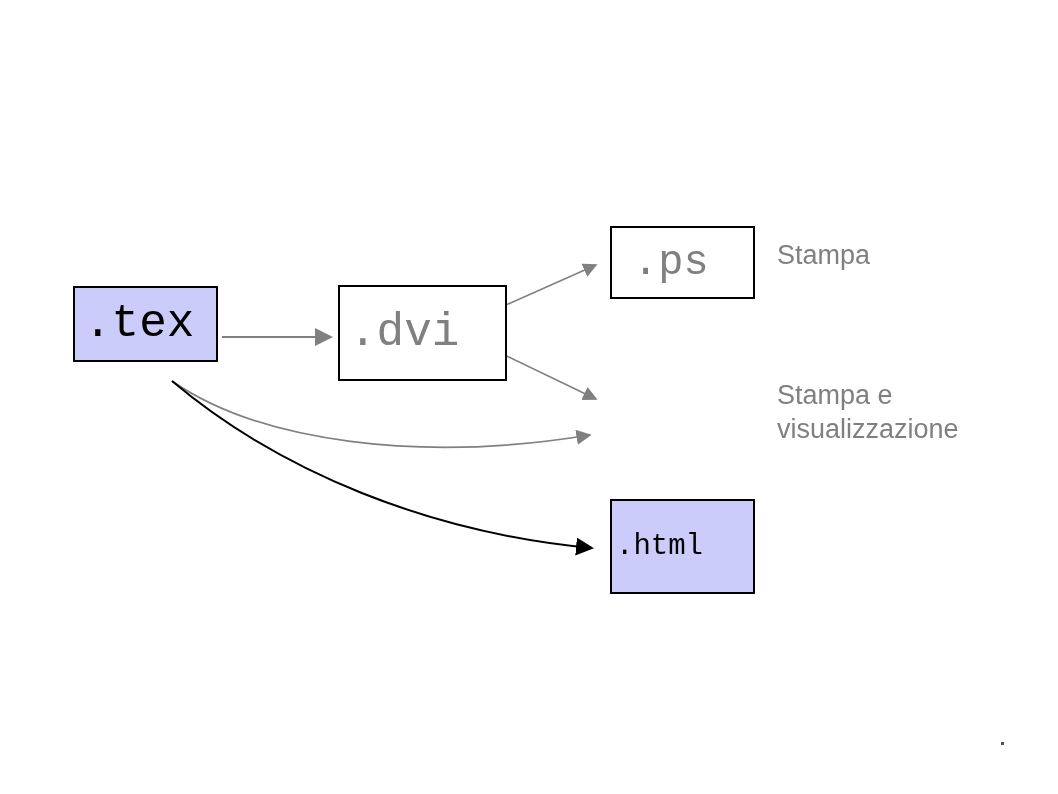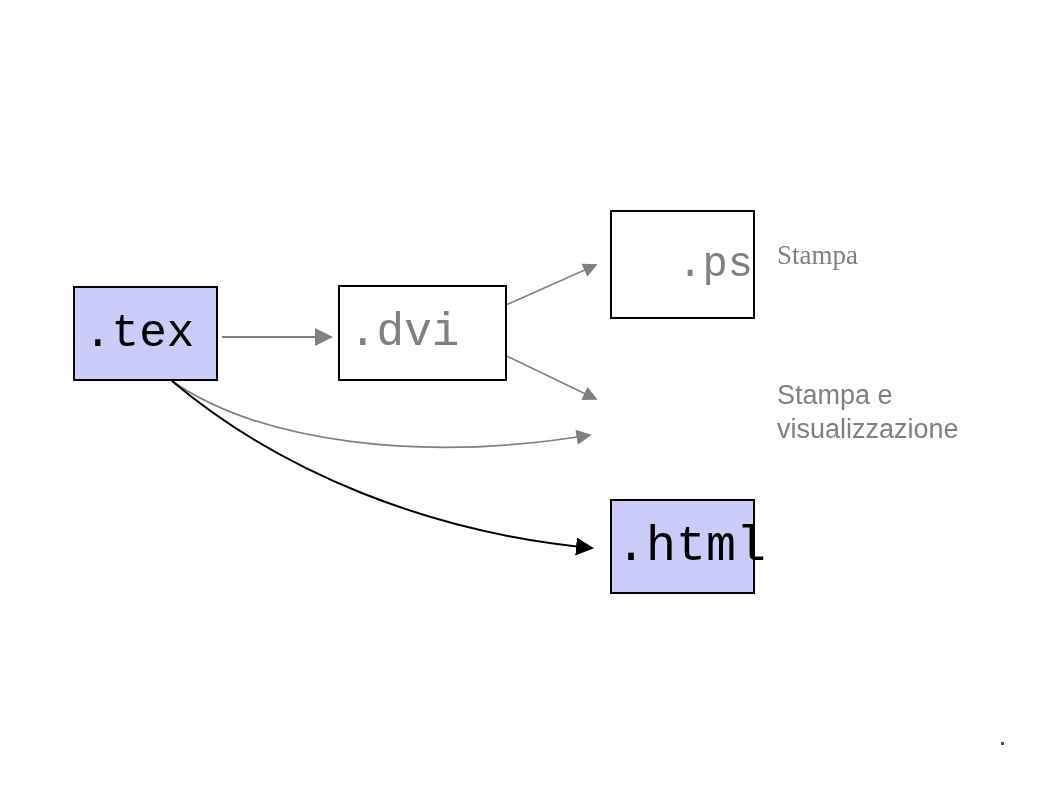--- a/index.html
+++ b/index.html
@@ -48,67 +48,66 @@
   }
   .node.dark-text .node-label {
     color: #000000;
   }
   .node.gray-text .node-label {
     color: #808080;
   }
 
   
   #node-tex {
-    left: 73px;  top: 286px;  width: 145px; height: 95px; text-align: center;
+    left: 73px;  top: 286px;  width: 145px; height: 76px; text-align: center;
   }
   #node-tex .node-label {
     font-size: 46px;
     padding-left: 9px;
   }
   #node-dvi {
     left: 338px; top: 285px; width: 169px; height: 96px;
   }
   #node-dvi .node-label {
     font-size: 46px;
     padding-left: 9px;
   }
   #node-ps {
-    left: 610px; top: 210px; width: 145px; height: 109px; justify-content: flex-end;
+    left: 610px; top: 226px; width: 145px; height: 73px;
   }
   #node-ps .node-label {
     font-size: 42px;
     padding-left: 21px;
   }
   #node-pdf {
     left: 610px; top: 367px; width: 145px; height: 95px;
   }
   #node-pdf .node-label {
     font-size: 42px;
     padding-left: 12px;
   }
   #node-html {
     left: 610px; top: 499px; width: 145px; height: 95px;
   }
   #node-html .node-label {
-    font-size: 50px;
+    font-size: 29px;
     padding-left: 4px;
   }
 
   .side-label {
     position: absolute;
     color: #808080;
     font-family: "Liberation Sans", sans-serif;
     font-size: 27px;
     line-height: 34px;
     white-space: pre-line;
   }
   #label-stampa {
     left: 777px;
     top: 238px;
-    font-family: Liberation Serif, serif;
   }
   #label-stampa-vis {
     left: 777px;
     top: 378px;
   }
   #stray-dot {
     position: absolute;
     left: 1001px;
     top: 742px;
     width: 3px;

